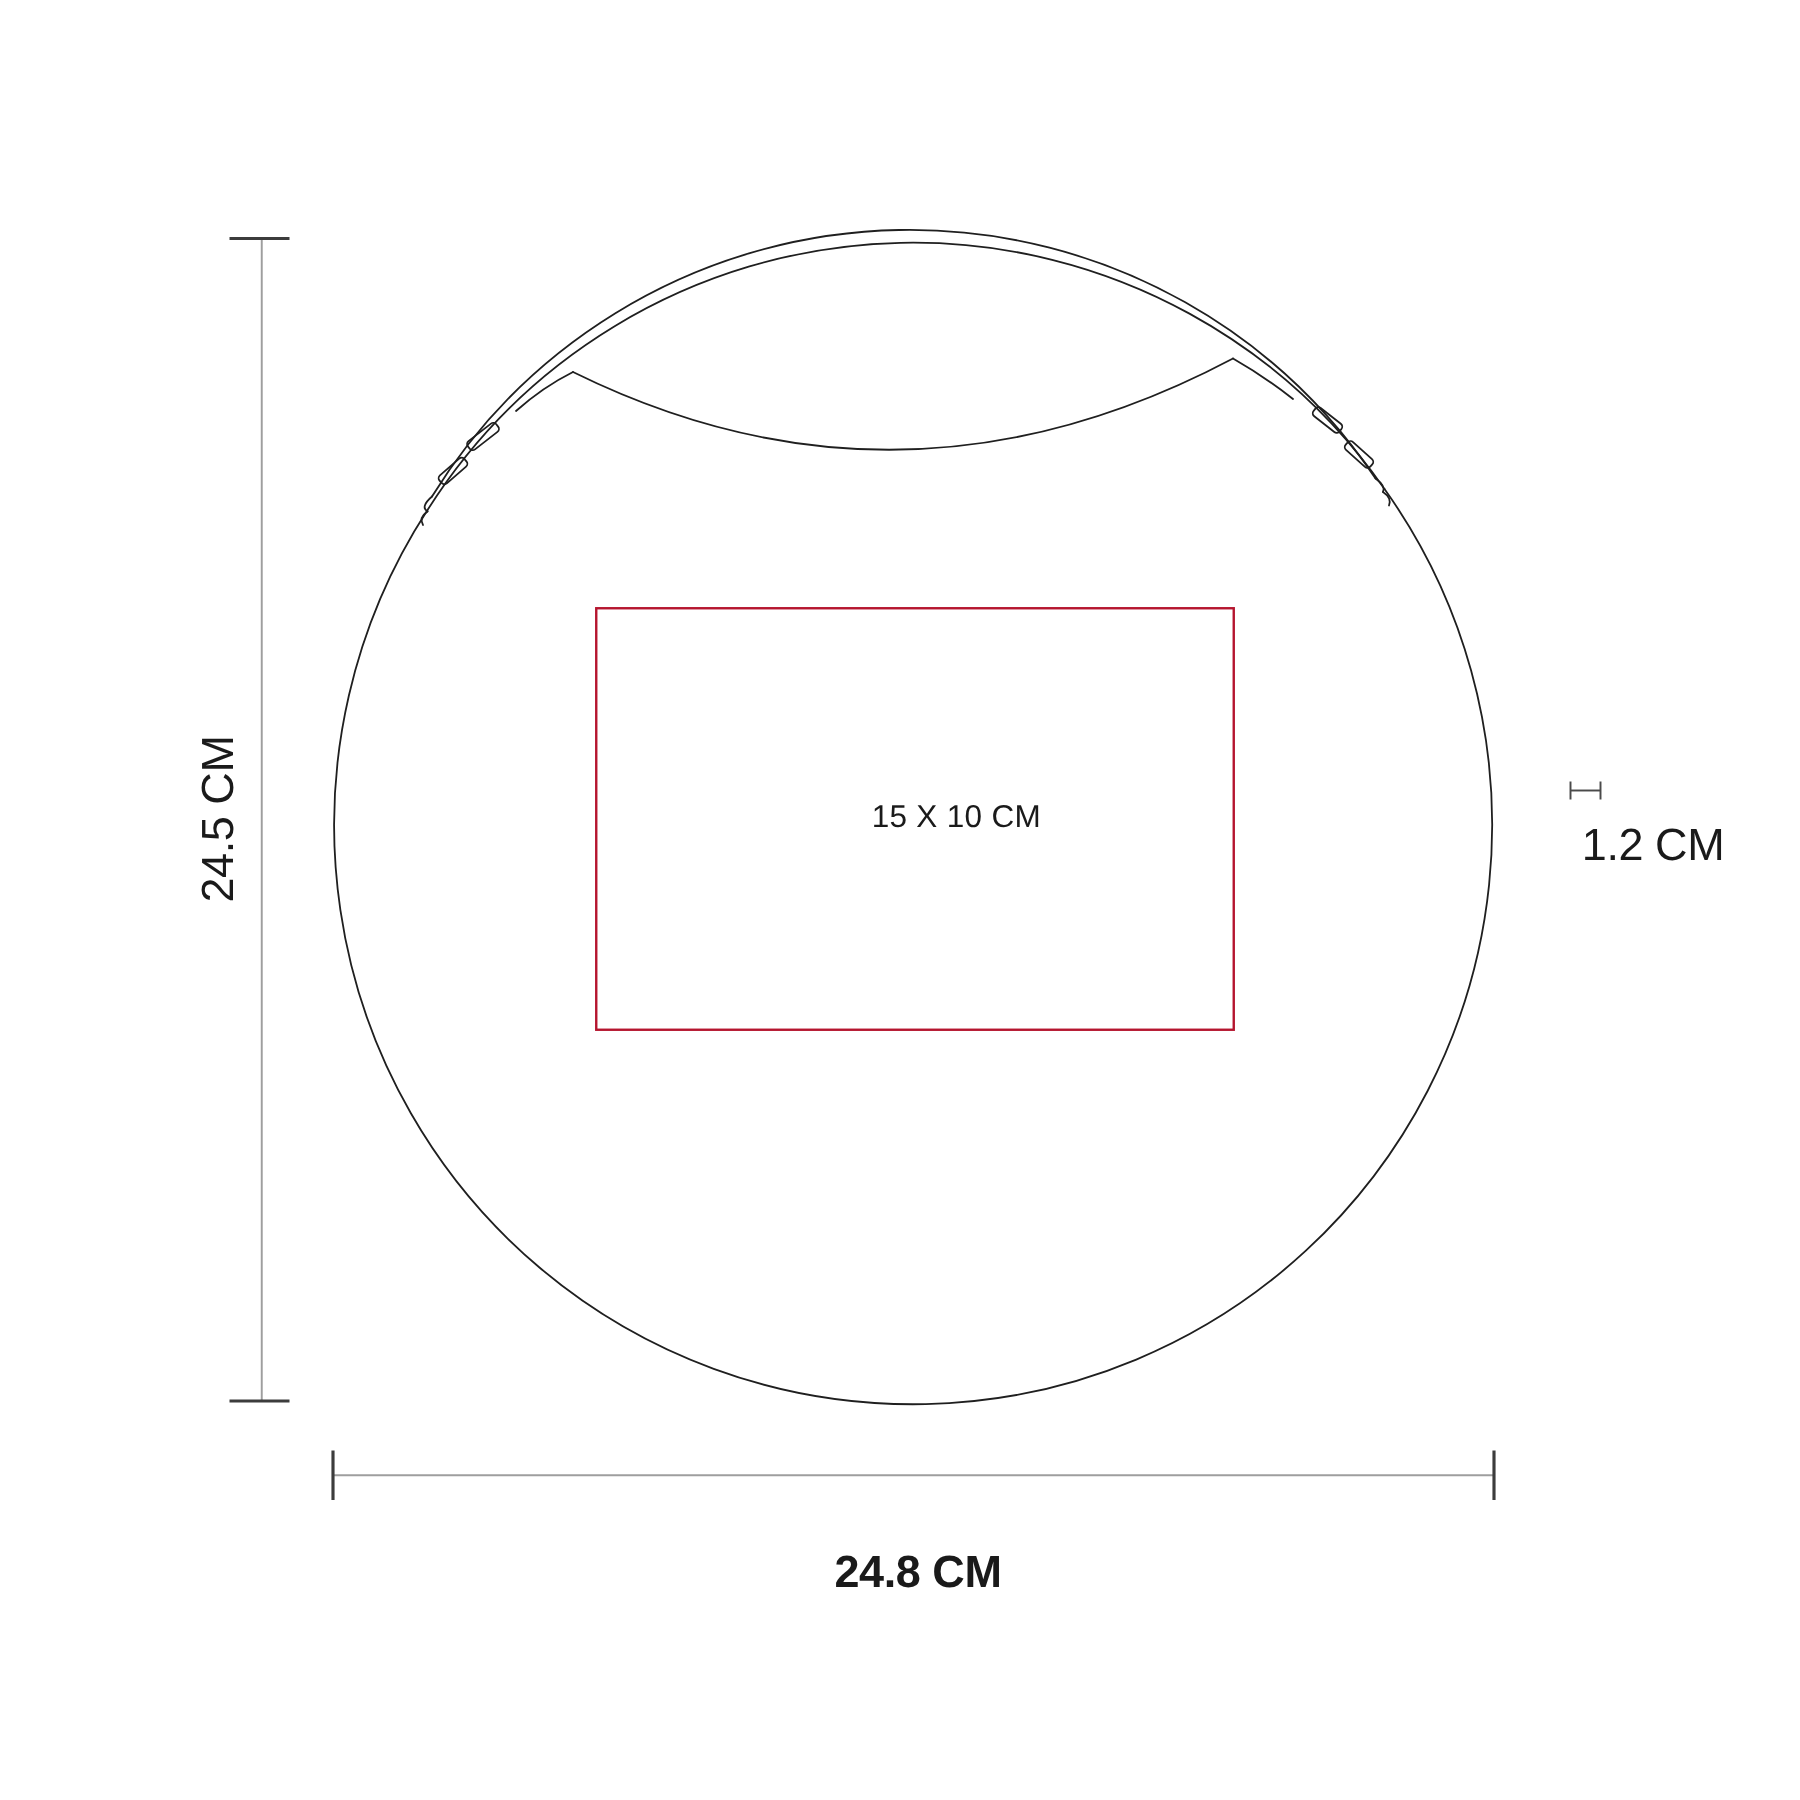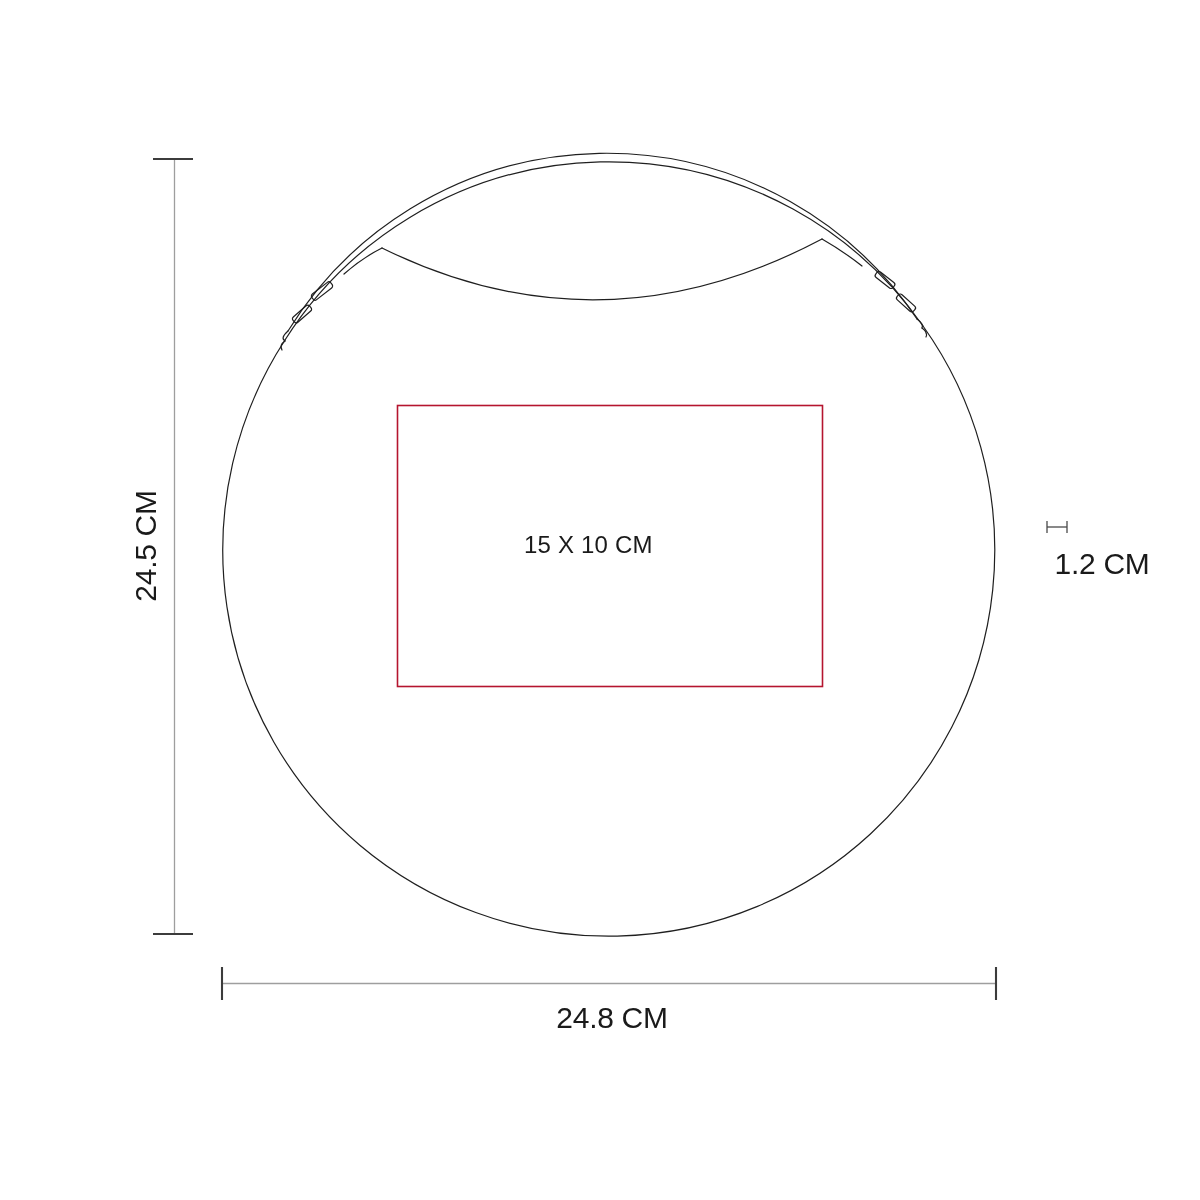--- a/index.html
+++ b/index.html
@@ -31,23 +31,23 @@
     white-space: nowrap;
     line-height: 32px;
   }
   .dim-label.rotated {
     transform: rotate(-90deg);
     transform-origin: center center;
   }
   .print-label {
     position: absolute;
     color: #1a1a1a;
-    font-size: 24px;
+    font-size: 21px;
     letter-spacing: 0.2px;
-    text-align: left;
+    text-align: right;
     white-space: nowrap;
     line-height: 24px;
   }
   
   .bag-line      { fill: none; stroke-width: 1.2; stroke-linecap: round; stroke-linejoin: round; }
   .print-rect    { fill: none; stroke-width: 1.6; }
   .dim-line      { fill: none; stroke-width: 1.3; }
   .dim-tick      { fill: none; stroke-width: 2.1; }
   .mini-dim      { fill: none; stroke-width: 1.3; }
 </style>
@@ -114,19 +114,19 @@
 
     <g class="mini-dim" stroke="#4a4a4a">
       <line x1="1047" y1="527" x2="1067" y2="527"></line>
       <line x1="1047" y1="521" x2="1047" y2="533"></line>
       <line x1="1067" y1="521" x2="1067" y2="533"></line>
     </g>
   </svg>
 
   <div class="dim-label rotated" style="left: 81px; top: 530px; width: 130px;">24.5 CM</div>
 
-  <div class="dim-label" style="left: 547px; top: 1002px; width: 130px;">24.8 CM</div>
+  <div class="dim-label" style="left: 547px; top: 1033px; width: 130px; font-weight: bold;">24.8 CM</div>
 
   <div class="dim-label" style="left: 1037px; top: 548px; width: 130px;">1.2 CM</div>
 
   <div class="print-label" style="left: 524px; top: 533px; width: 170px;">15 X 10 CM</div>
 
 </div>
 
 </body></html>

